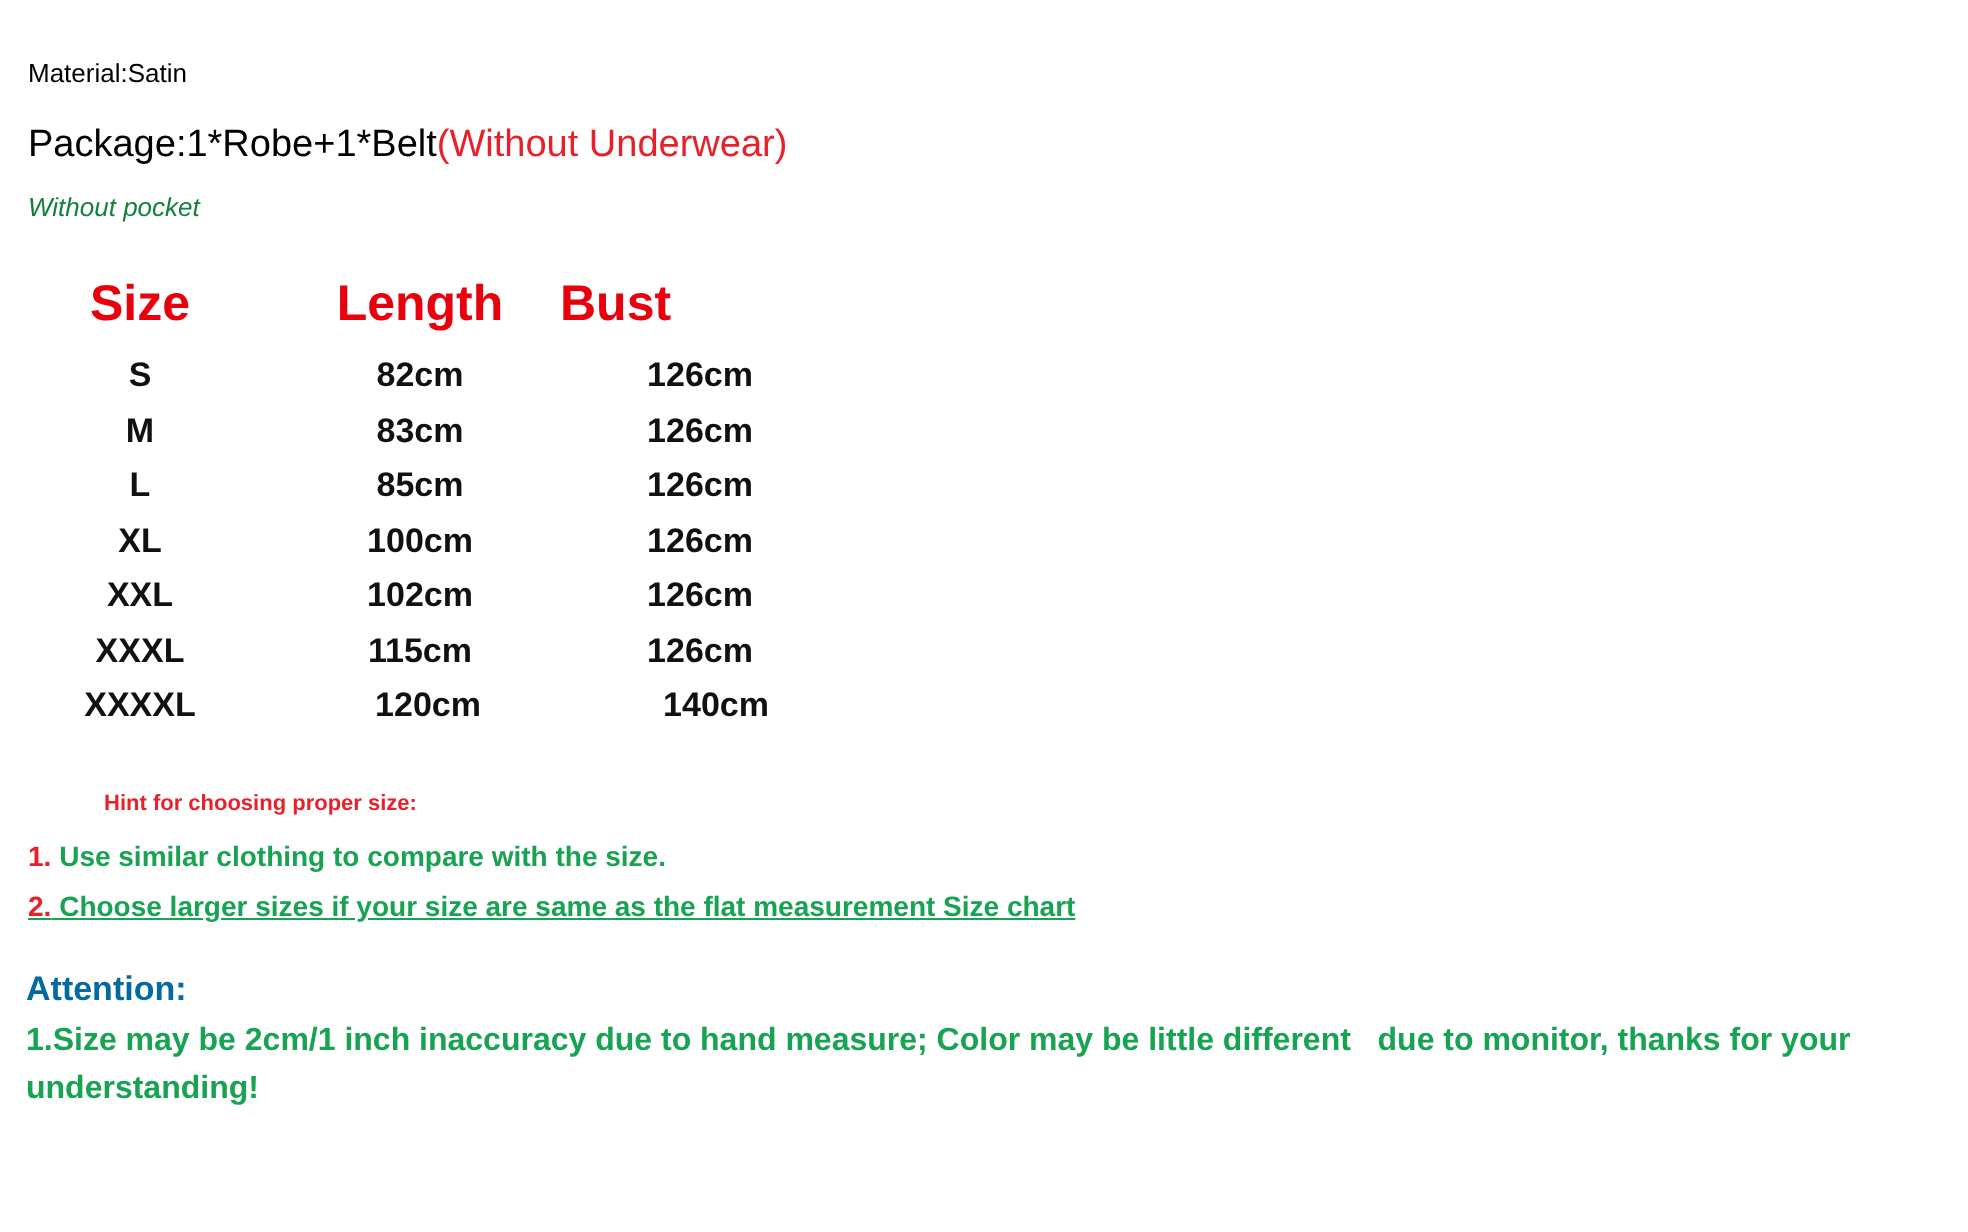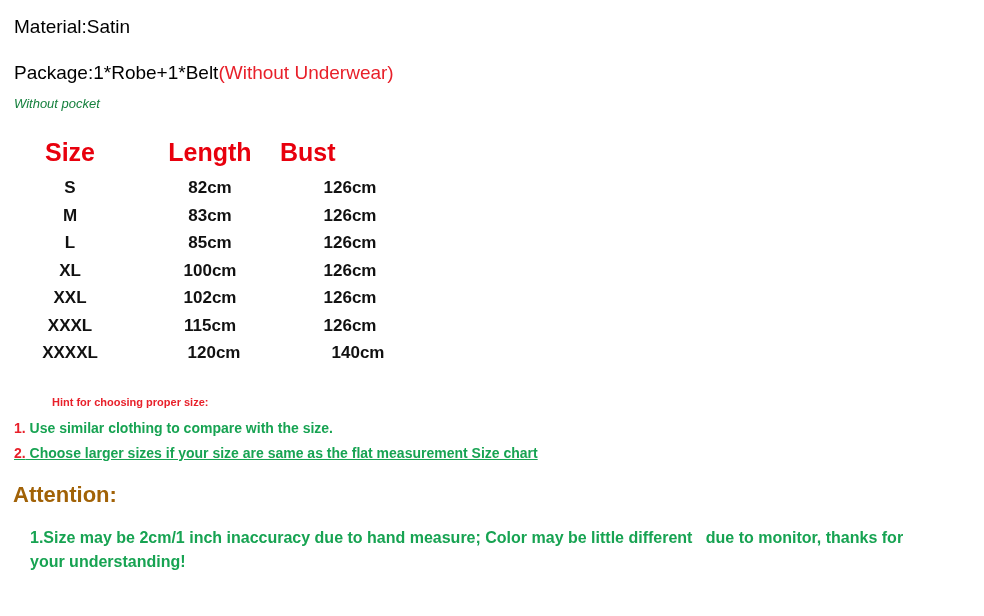--- a/index.html
+++ b/index.html
@@ -20,22 +20,22 @@
     position: relative;
     width: 984px;
     height: 616px;
     background: #ffffff;
   }
 
   
   .info-material {
     position: absolute;
     left: 14px;
-    top: 14px;
-    font-size: 19px;
+    top: 24px;
+    font-size: 13px;
     line-height: 26px;
     color: #000000;
     white-space: nowrap;
   }
 
   .info-package {
     position: absolute;
     left: 14px;
     top: 60px;
     font-size: 19px;
@@ -122,38 +122,38 @@
   }
   .hint-line .num { color: #e8202a; }
   .hint-1 { top: 418px; }
   .hint-2 { top: 443px; text-decoration: underline; }
 
   
   .attention-title {
     position: absolute;
     left: 13px;
     top: 484px;
-    font-size: 22px;
+    font-size: 17px;
     line-height: 22px;
     font-weight: bold;
-    color: #a16207;
+    color: #0369a1;
     white-space: nowrap;
   }
   .attention-body {
     position: absolute;
     left: 13px;
     top: 509px;
     width: 940px;
     font-size: 16px;
     line-height: 23.5px;
     font-weight: bold;
     color: #17a352;
   }
   .attention-body p {
-    margin: 17px;
+    margin: 0;
     padding: 0;
     white-space: pre-wrap;
   }
 </style>
 </head>
 <body>
 
 <div class="page">
 
   <div class="info-material">Material:Satin</div>

